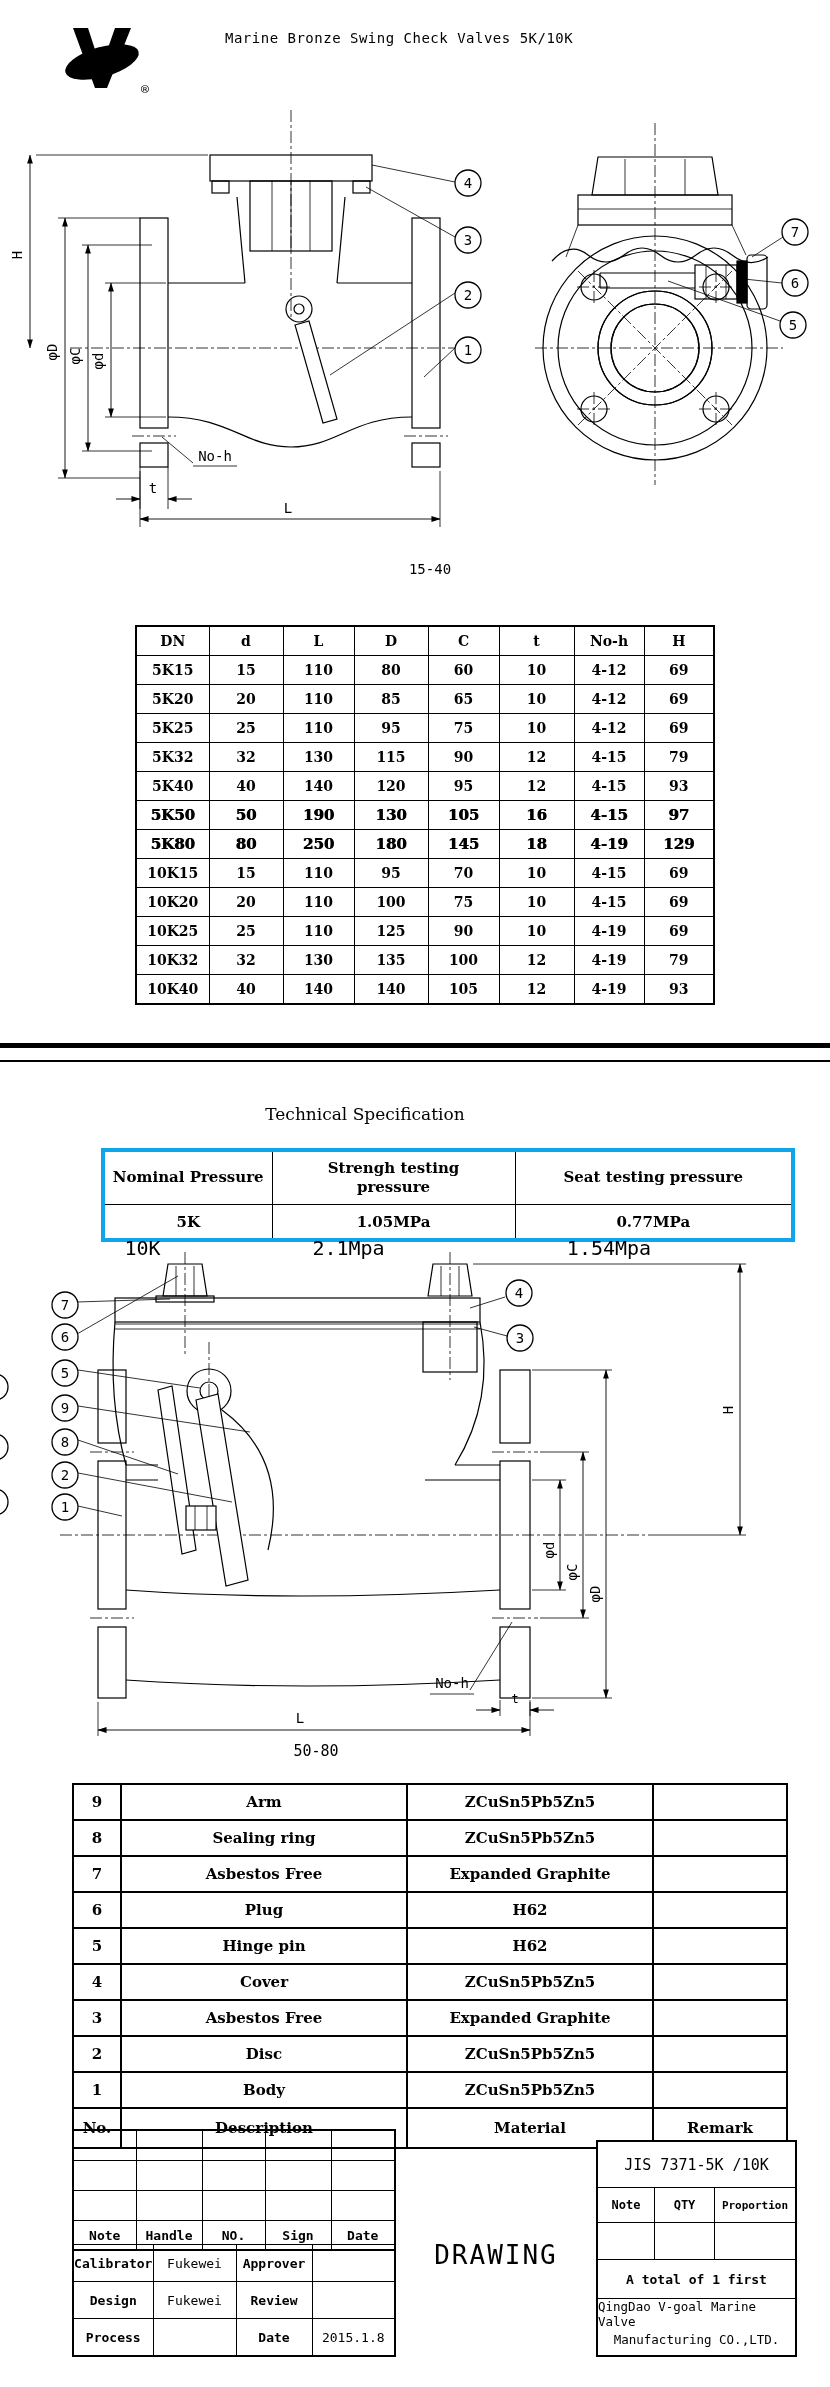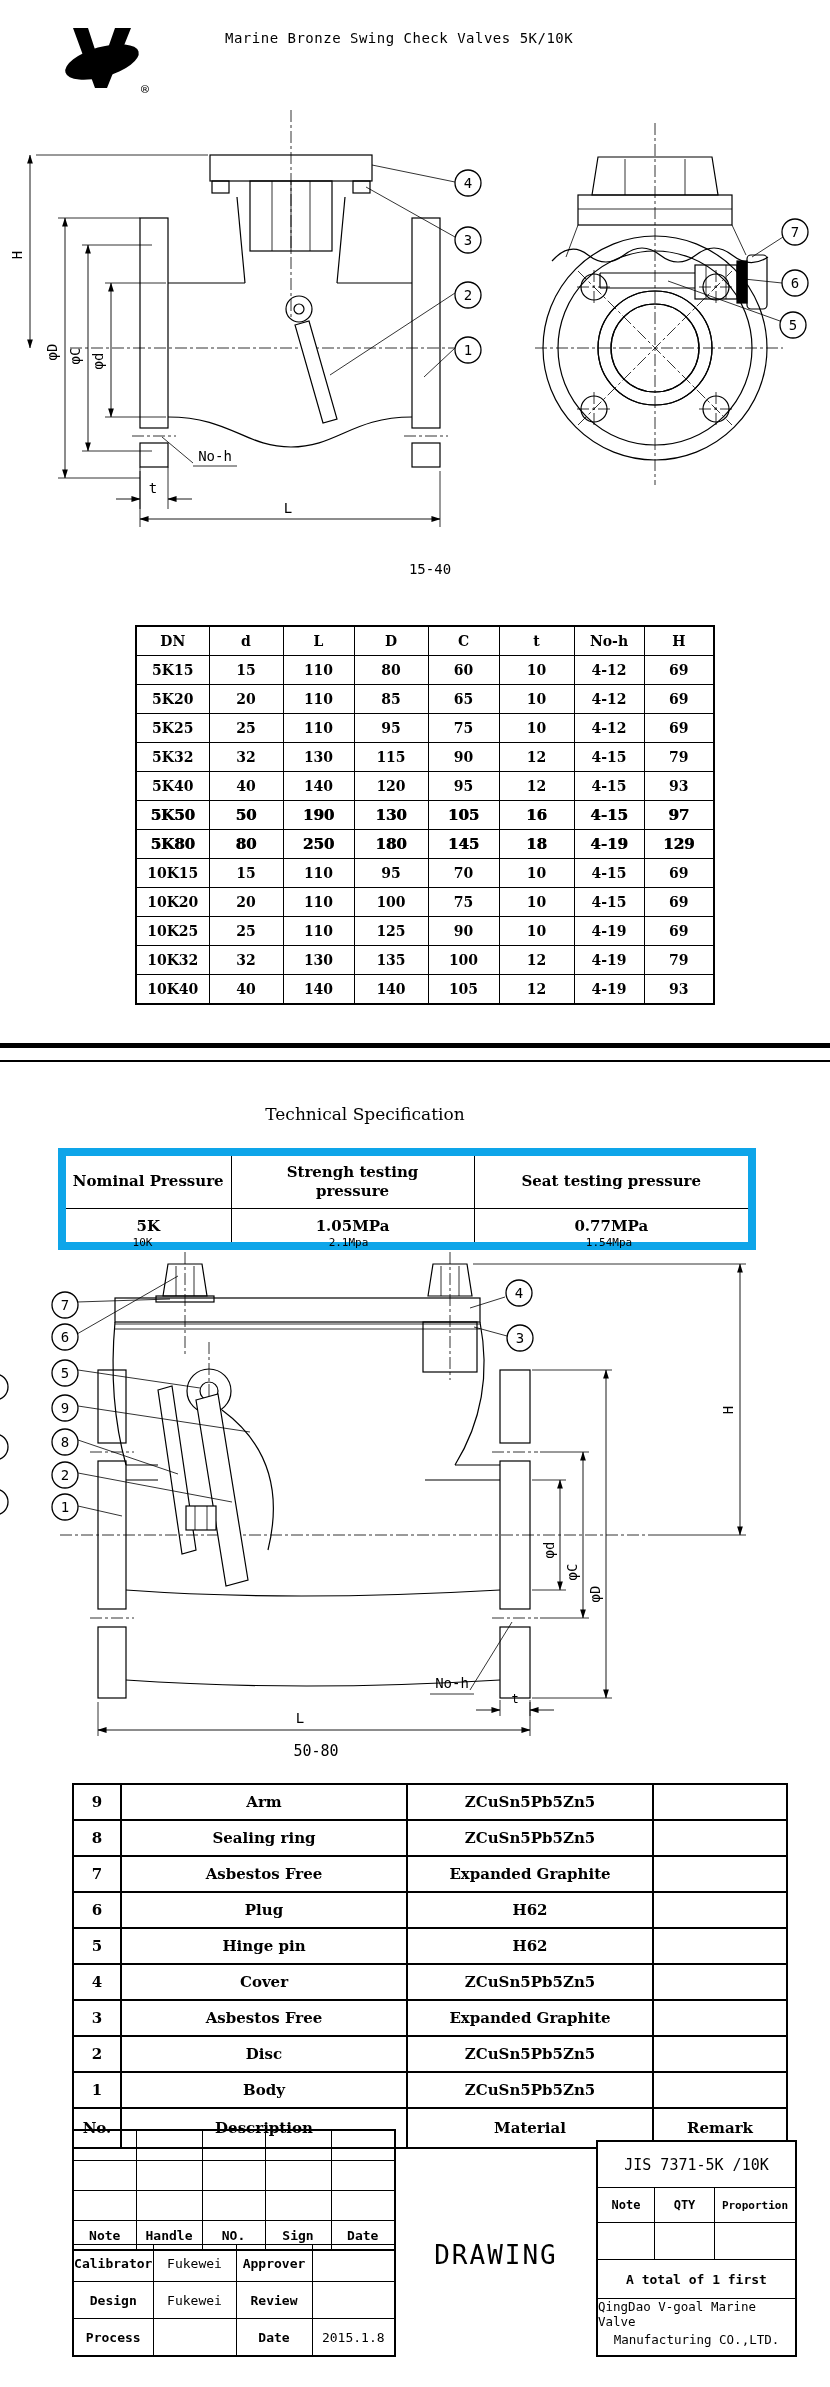--- a/index.html
+++ b/index.html
@@ -7,26 +7,26 @@
   .abs{position:absolute;}
   .mono{font-family:"DejaVu Sans Mono","Liberation Mono",monospace;}
   .sb{font-family:"DejaVu Serif","Liberation Serif",serif;font-weight:normal;}
   table{border-collapse:collapse;table-layout:fixed;}
   
   #dimtbl{width:578px;border:2px solid #000;}
   #dimtbl td,#dimtbl th{border:1px solid #000;text-align:center;vertical-align:middle;height:28px;padding:0;
     font-family:"DejaVu Serif","Liberation Serif",serif;font-weight:bold;font-size:14px;}
   #dimtbl tr.hv td{font-size:15px;text-shadow:0.6px 0 0 #000;}
   
-  #spectbl{width:690px;border:8px solid #0ea5e9;}
+  #spectbl{width:690px;border:4px solid #0ea5e9;margin-left:43px;}
   #spectbl td{border:1px solid #000;text-align:center;vertical-align:middle;padding:0;
     font-family:"DejaVu Serif","Liberation Serif",serif;font-weight:bold;font-size:15px;}
   #spectbl tr.h td{height:52px;line-height:1.3;}
   #spectbl tr.r td{height:33px;}
-  .tenk{display:flex;font-size:11px;}
+  .tenk{display:flex;font-size:20px;}
   .tenk div{text-align:center;}
   
   #partstbl{width:714px;border:2px solid #000;}
   #partstbl td{border:2px solid #000;text-align:center;vertical-align:middle;height:34px;padding:0;
     font-family:"DejaVu Serif","Liberation Serif",serif;font-weight:bold;font-size:15px;}
   #partstbl tr.ftr td{height:38px;font-size:15px;}
   
   .tb{border:2px solid #000;}
   .tba td{border:1px solid #000;height:29px;padding:0;text-align:center;
     font-family:"DejaVu Sans Mono","Liberation Mono",monospace;font-size:13px;}

